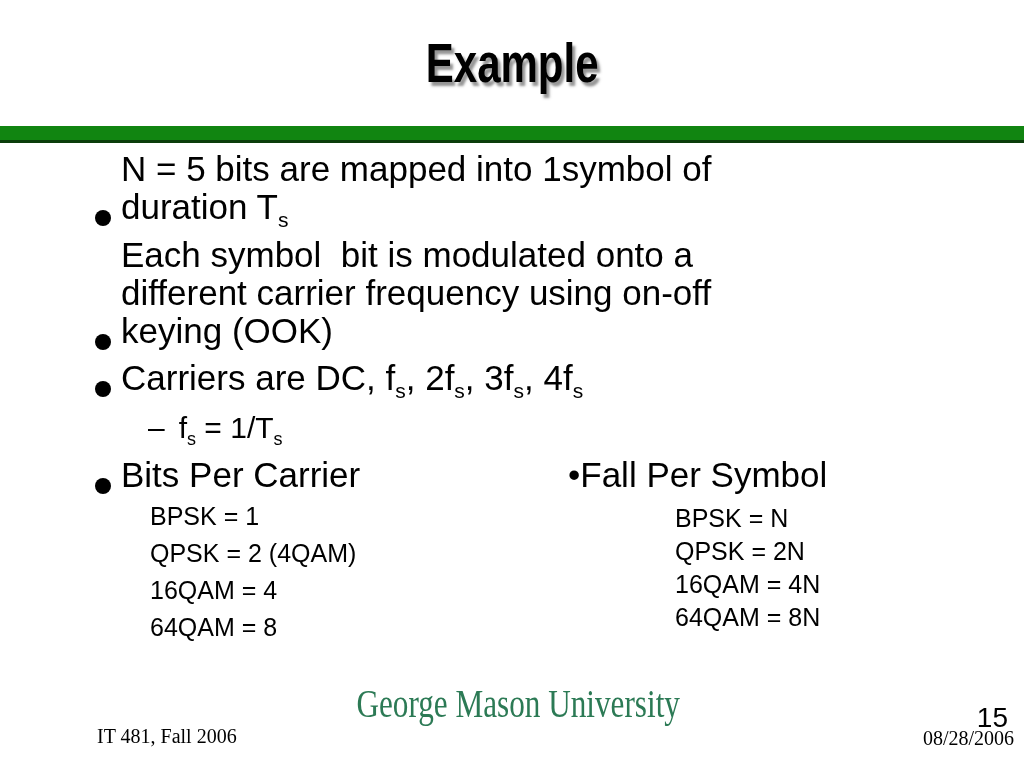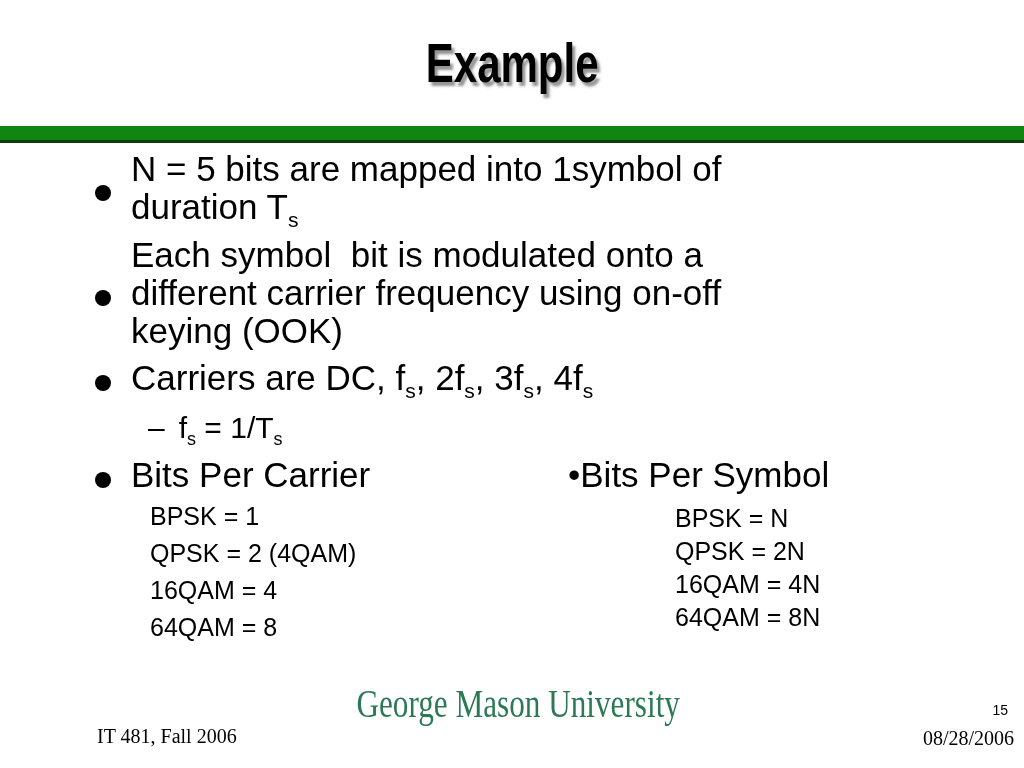--- a/index.html
+++ b/index.html
@@ -36,22 +36,21 @@
     width: 1024px; height: 14px;
     background: var(--bar-green, #118511);
     border-bottom: 3px solid var(--bar-dark, #0b3d0b);
   }
 
   
   .bullet {
     position: absolute;
     left: 95px;
     display: flex;
-    align-items: center;
-    gap: 10px;
+    align-items: flex-end;
   }
   .dot {
     width: 16px; height: 16px;
     border-radius: 50%;
     background: #000;
     flex: none;
     margin: 10px 10px 0 0;
   }
   .btext {
     font-size: 35px;
@@ -101,21 +100,21 @@
     font-family: "Liberation Serif", serif;
     font-size: 39px;
     color: var(--logo-green, #2c7a55);
     transform: scaleX(0.8);
     transform-origin: center;
     white-space: nowrap;
   }
   .page-number {
     position: absolute;
     right: 16px; top: 702px;
-    font-size: 14px;
+    font-size: 28px;
     text-align: right;
   }
   .footer-date {
     position: absolute;
     right: 10px; top: 727px;
     font-family: "Liberation Serif", serif;
     font-size: 20px;
     text-align: right;
   }
 </style>
@@ -152,21 +151,21 @@
     <span class="dash">–</span>
     <span>f<sub>s</sub> = 1/T<sub>s</sub></span>
   </div>
 
   <div class="bullet" style="top:456px">
     <span class="dot"></span>
     <div class="btext">Bits Per Carrier</div>
   </div>
 
   <div class="right-header">
-    <span>•</span><span>Bits Per Symbol</span>
+    <span>•</span><span>Fall Per Symbol</span>
   </div>
 
   <div class="col col-left">
     <div>BPSK = 1</div>
     <div>QPSK = 2 (4QAM)</div>
     <div>16QAM = 4</div>
     <div>64QAM = 8</div>
   </div>
 
   <div class="col col-right">

